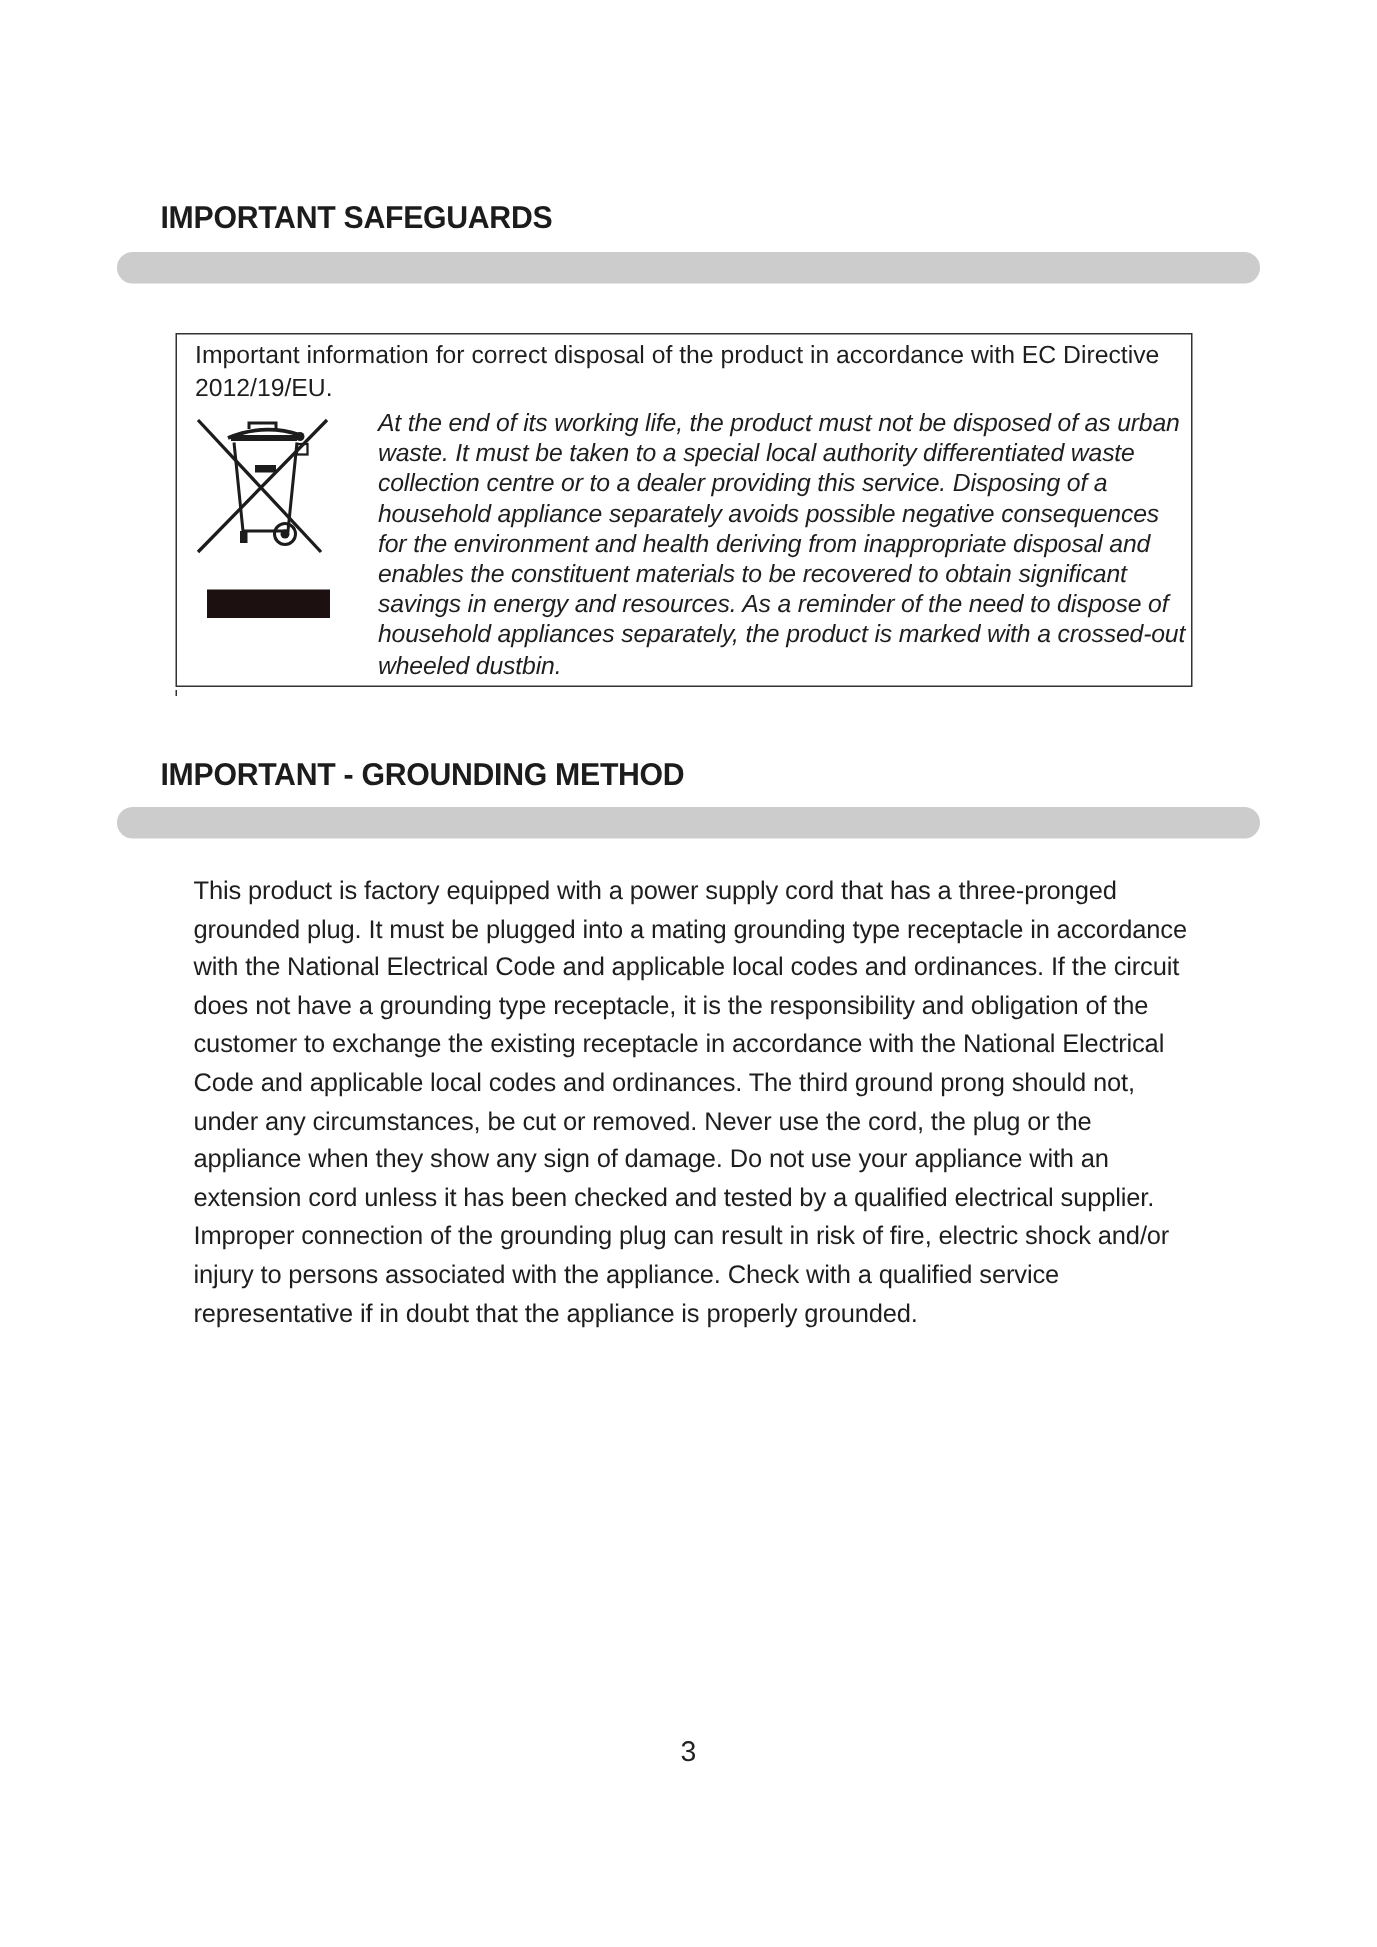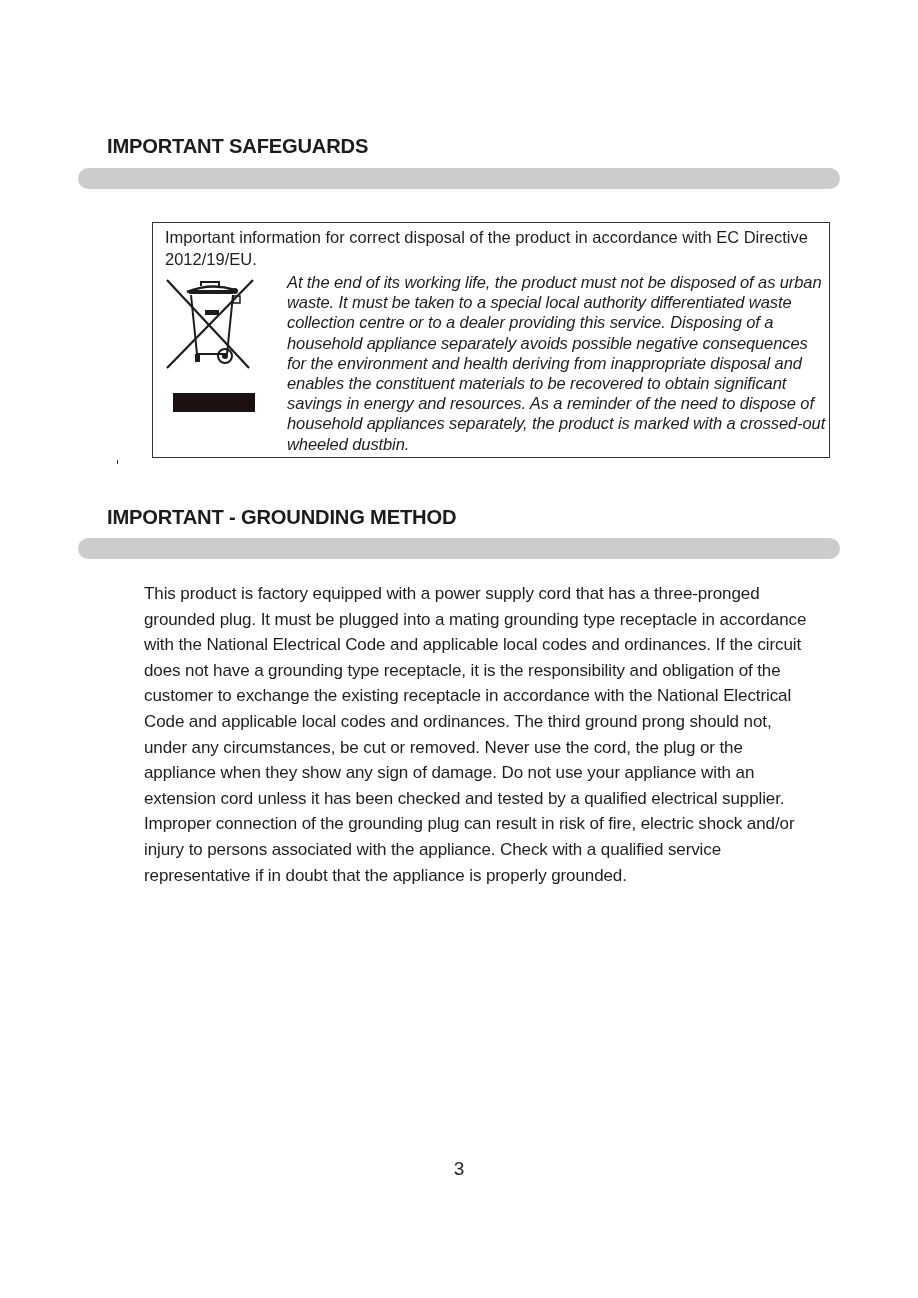--- a/index.html
+++ b/index.html
@@ -13,42 +13,42 @@
       font-weight: bold; font-size: 21px; letter-spacing: -0.2px;
       color: #1c1c1c; margin: 0;
       transform: scaleX(0.96); transform-origin: left center;
     }
     .bar {
       position: absolute; left: 78px; width: 762px; height: 21px;
       background: #cccccc; border-radius: 11px;
     }
     .notice-box {
       position: absolute; left: 117px; top: 222px; width: 678px; height: 236px;
-      border: 1.5px solid #333333; box-sizing: border-box; margin-left: 35px;
+      border: 1.5px solid #333333; box-sizing: border-box;
     }
     .notice-intro {
       position: absolute; left: 12px; top: 3px; width: 650px;
       font-size: 16.5px; line-height: 22px; color: #1e1e1e;
     }
     .notice-text {
       position: absolute; left: 134px; top: 49px; width: 540px;
       font-size: 16.5px; line-height: 20.2px; color: #1e1e1e;
       letter-spacing: -0.1px;
       font-style: italic;
     }
     .weee-icon { position: absolute; left: 10px; top: 53px; width: 96px; height: 100px; }
     .weee-bar {
       position: absolute; left: 20px; top: 170px; width: 82px; height: 19px;
       background: #1c1010;
     }
     .tick-mark {
       position: absolute; left: 117px; top: 460px; width: 1px; height: 4px; background: #333;
     }
     .body-text {
-      position: absolute; left: 144px; top: 581px; width: 670px;
+      position: absolute; left: 129px; top: 581px; width: 670px;
       font-size: 17px; line-height: 25.6px; color: #1e1e1e;
       letter-spacing: -0.1px;
     }
     .page-number {
       position: absolute; left: 0; width: 918px; top: 1158px;
       text-align: center; font-size: 19px; color: #222;
     }
   </style>
 </head>
 <body>

